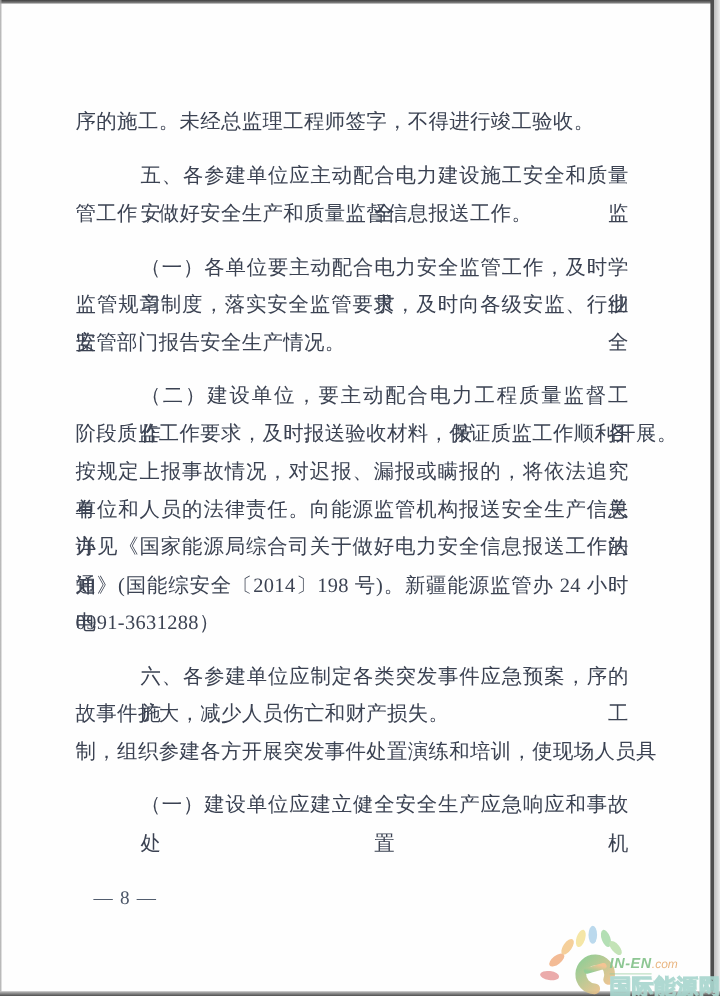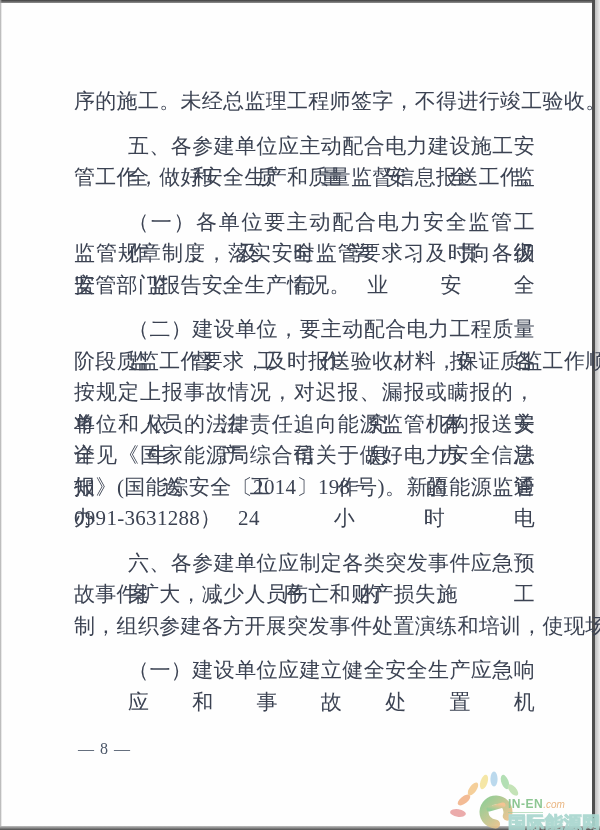--- a/index.html
+++ b/index.html
@@ -22,23 +22,23 @@
   .edge-bottom{position:absolute;left:0;top:826px;width:600px;height:4px;
     background:linear-gradient(#c0c0c0,#4f4f4f);}
   .edge-left{position:absolute;left:0;top:0;width:2px;height:830px;
     background:linear-gradient(to right,#a8a8a8,rgba(255,255,255,0));}
   .edge-right-line{position:absolute;left:592px;top:0;width:3px;height:830px;
     background:var(--edge-dark);}
   .edge-right-outer{position:absolute;left:595px;top:0;width:5px;height:830px;
     background:linear-gradient(to right,#bdbdbd,#ececec);}
   
   .content{
-    position:absolute;left:74px;top:86px;width:461px;
+    position:absolute;left:63px;top:86px;width:461px;
     color:var(--text-color);
-    font-size:21px;
+    font-size:17px;
   }
   .line{
     height:31.5px;line-height:31.5px;
     letter-spacing:.3px;
     white-space:nowrap;
   }
   .line.fill{
     white-space:normal;
     text-align:justify;
     text-align-last:justify;
@@ -48,21 +48,21 @@
   .page-number{
     position:absolute;left:78px;top:740px;
     font-size:16px;letter-spacing:1px;
     color:#4b5668;
   }
   
   .wm{position:absolute;left:440px;top:768px;width:166px;height:62px;opacity:.92;}
   .wm svg{position:absolute;left:0;top:0;}
   .wm-text{position:absolute;left:68px;top:26px;width:98px;
     font-family:"Liberation Sans","DejaVu Sans",sans-serif;}
-  .wm-latin{font-size:12px;font-weight:bold;letter-spacing:.5px;
+  .wm-latin{font-size:12px;font-weight:bold;font-style:italic;letter-spacing:.5px;
     border-bottom:1px solid rgba(140,200,150,.6);display:inline-block;padding-bottom:1px;}
   .wm-tld{font-size:10px;font-weight:normal;font-style:italic;}
   .wm-cn{
     font-size:18px;font-weight:bold;letter-spacing:.5px;line-height:20px;
     color:#eef8f3;
     -webkit-text-stroke:1px var(--cn-color);
     text-shadow:1px 1px 0 rgba(180,220,205,.55);
     white-space:nowrap;
   }
 </style>

